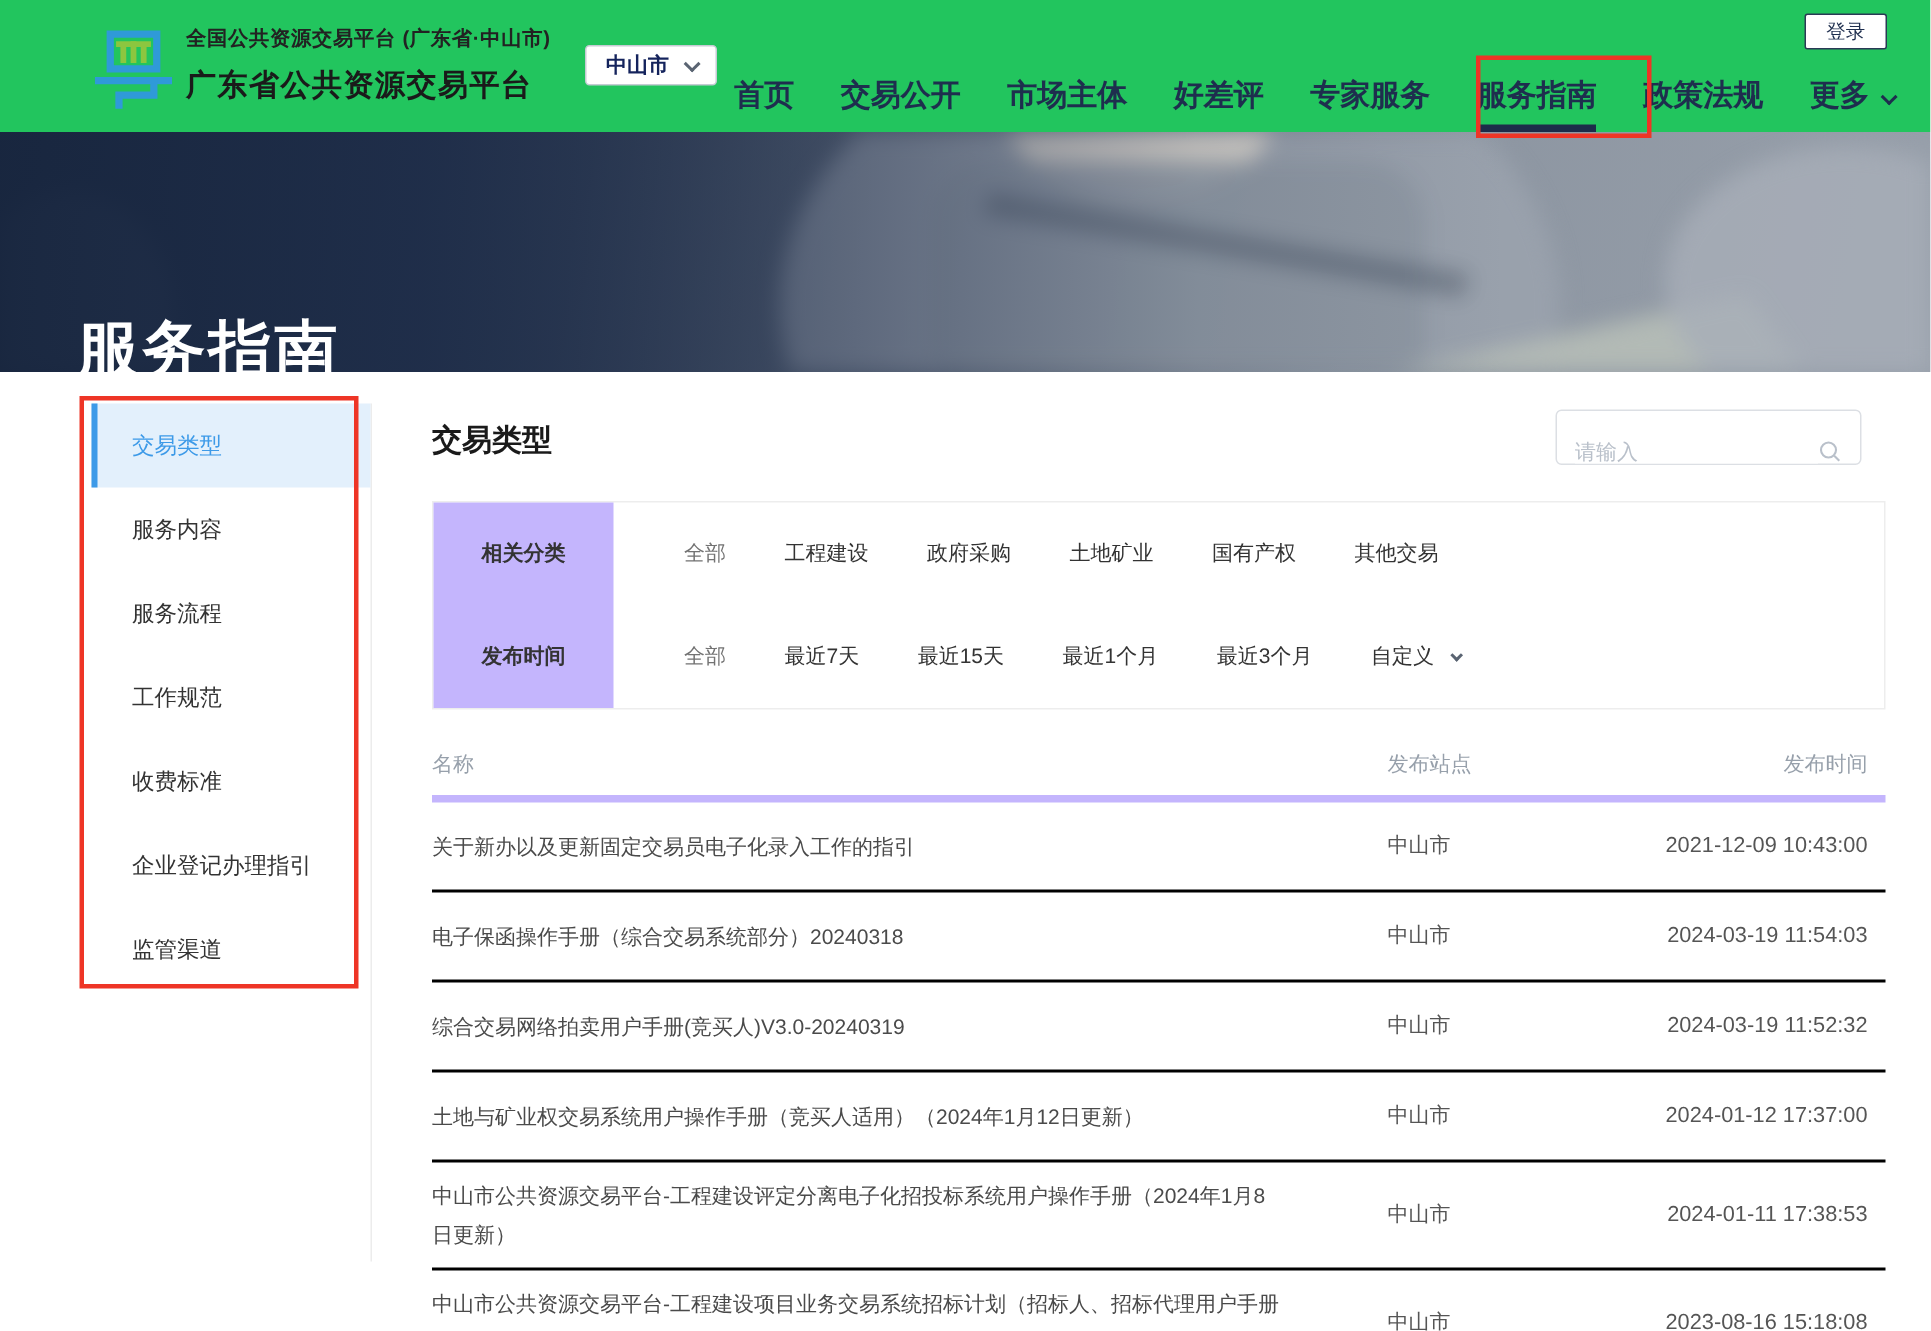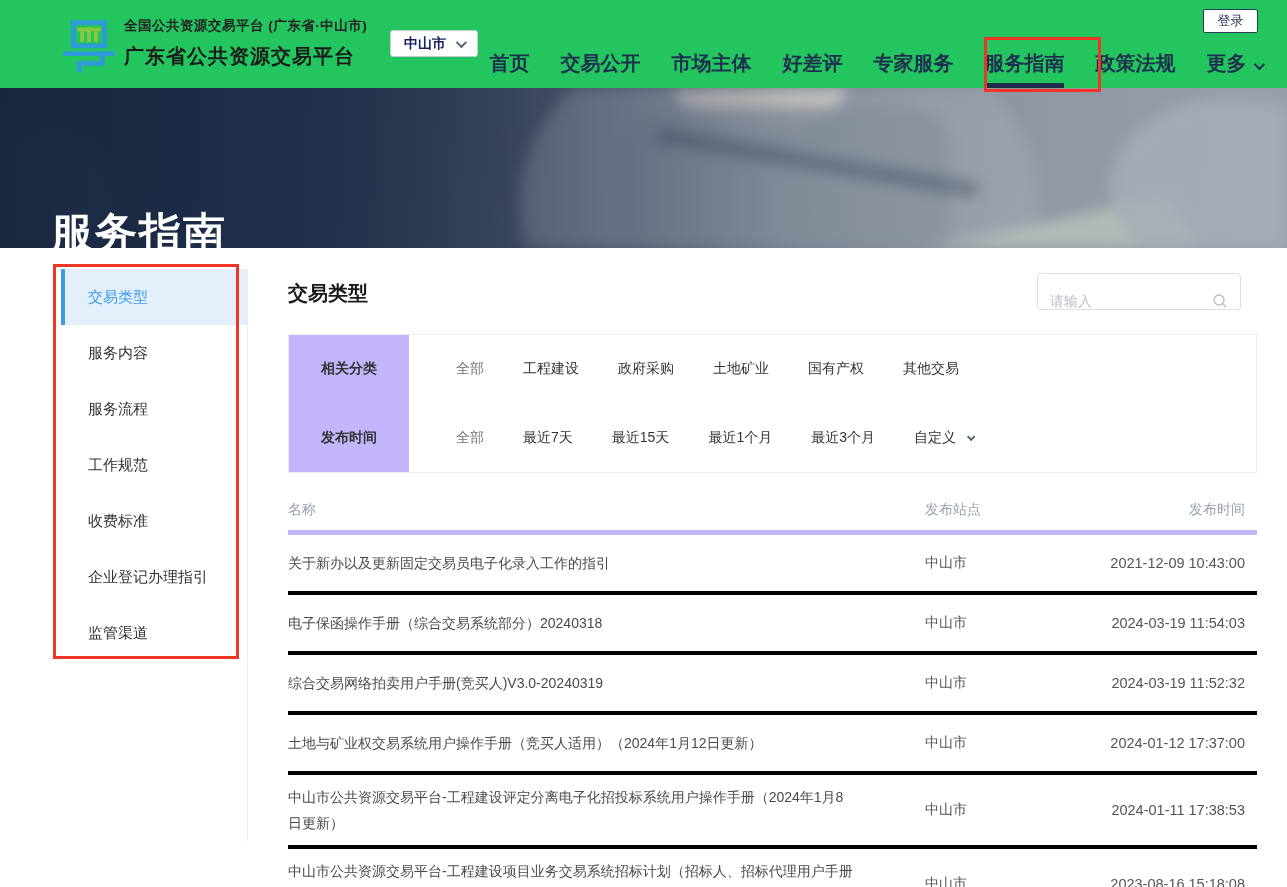--- a/index.html
+++ b/index.html
@@ -54,21 +54,21 @@
   .filter-opts { flex:1; display:flex; flex-direction:column; }
   .opt-row { height:69.5px; display:flex; align-items:center; gap:39px; padding-left:47px; }
   .opt { font-size:14px; color:#333; cursor:pointer; white-space:nowrap; }
   .opt.selected { color:#737373; }
   .opt .chev { width:6px; height:6px; margin-left:6px; transform:rotate(45deg) translateY(-3px); }
   
   .table { position:absolute; left:0; top:242px; width:969px; }
   .t-head, .t-row { display:grid; grid-template-columns:1fr 160px 212px; align-items:center; }
   .t-head { height:45px; border-bottom:5px solid #c4b5fd; }
   .t-head > div { font-size:14px; color:#97a0ab; }
-  .t-row { min-height:60px; border-bottom:4px solid #000000; padding:9px 0; }
+  .t-row { min-height:60px; border-bottom:2px solid #000000; padding:9px 0; }
   .t-row:last-child { border-bottom:none; }
   .c-name { font-size:14px; color:#4a4a4a; line-height:26px; padding-right:30px; cursor:pointer; }
   .c-site { font-size:14px; color:#555; padding-left:40px; }
   .c-time { font-size:14.5px; color:#555; text-align:right; padding-right:12px; }
   .th-site { padding-left:40px; }
   .th-time { text-align:right; padding-right:12px; }
   
   .anno { position:absolute; border:3px solid #ee3526; z-index:50; pointer-events:none; }
   .anno-nav { left:984px; top:37px; width:117px; height:55px; }
   .anno-side { left:53px; top:264px; width:186px; height:395px; }

